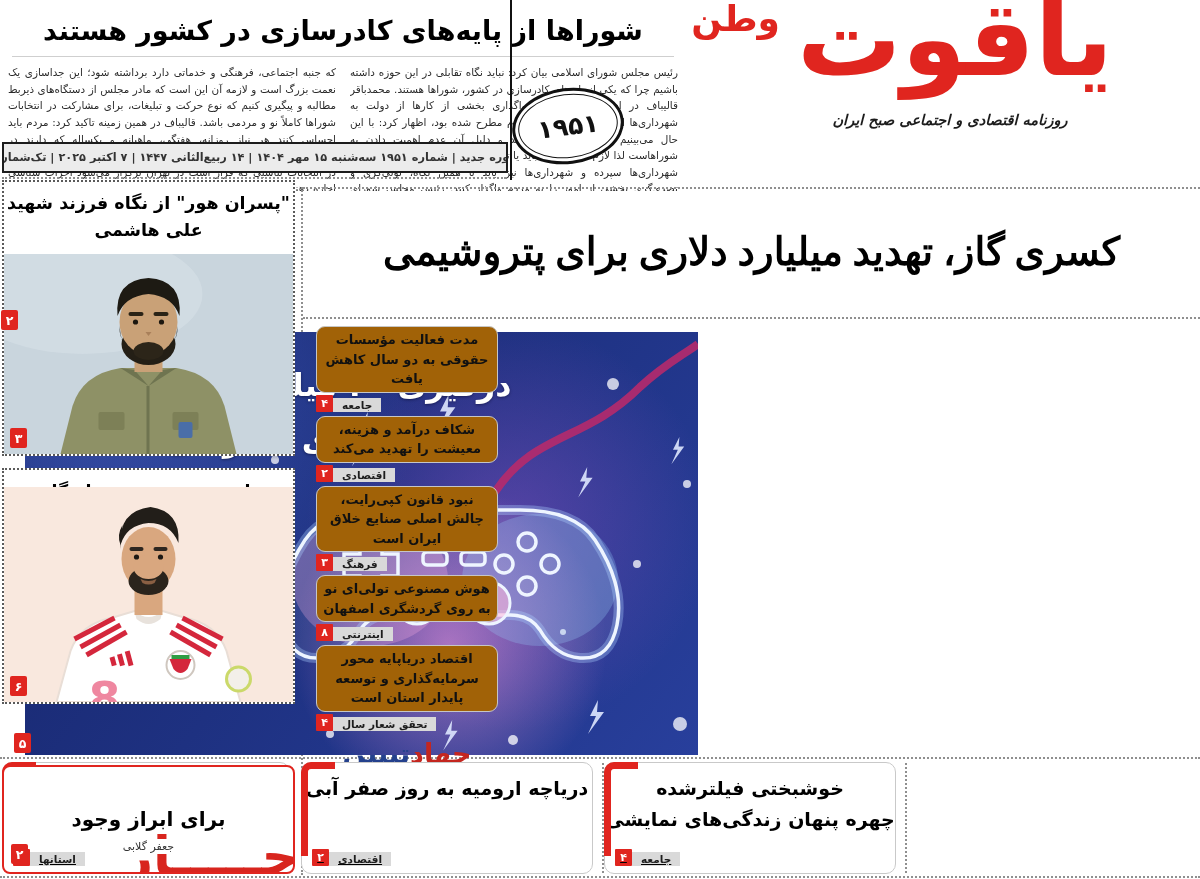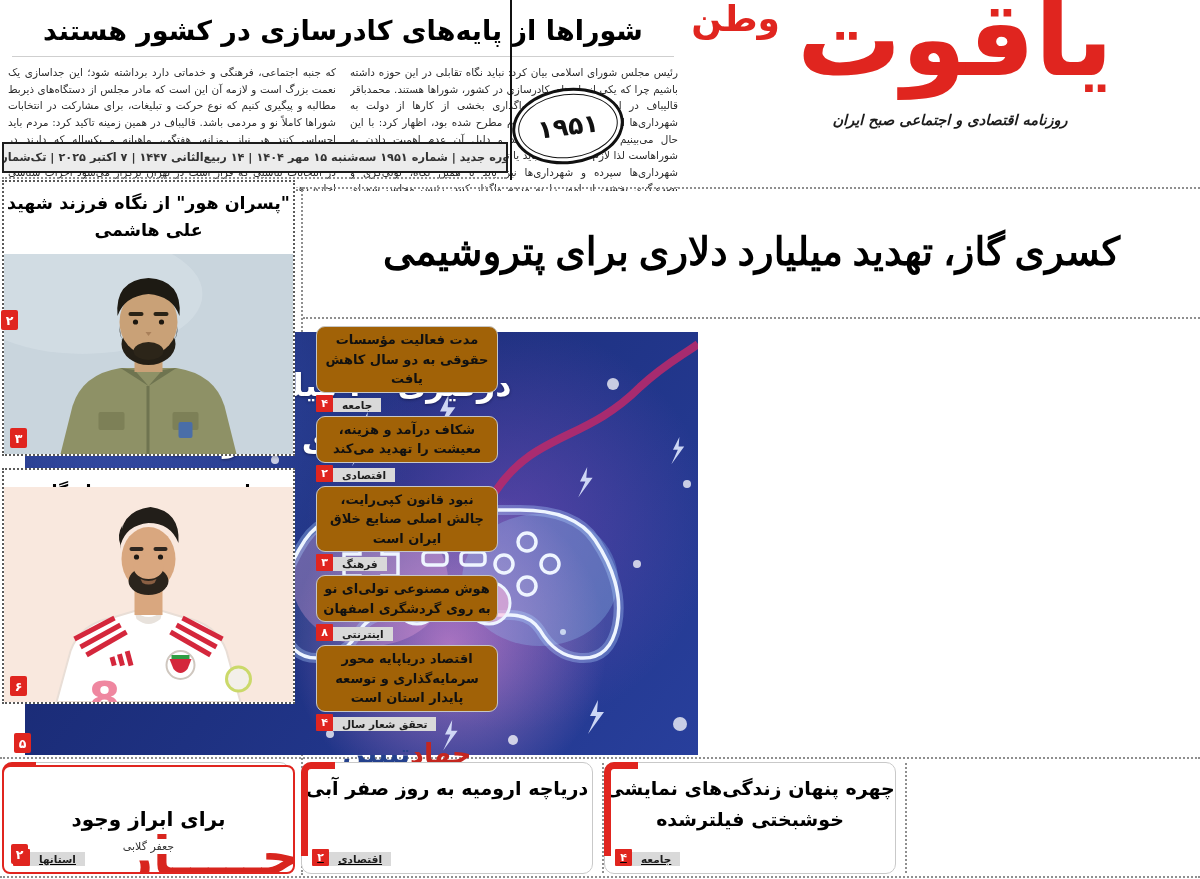--- a/index.html
+++ b/index.html
@@ -342,22 +342,22 @@
     </h3>
     <div class="tag">
       <span class="num">۲</span>
       <span class="lbl">اقتصادی</span>
     </div>
   </div>
 
   <div class="abs bbox" style="right:304px; width:292px;">
     <div class="bracket"></div>
     <h3>
+      <span style="display:block">خوشبختی فیلترشده</span>
       <span style="display:block">چهره پنهان زندگی‌های نمایشی</span>
-      <span style="display:block">خوشبختی فیلترشده</span>
     </h3>
     <div class="tag">
       <span class="num">۴</span>
       <span class="lbl">جامعه</span>
     </div>
   </div>
 
   <div class="abs edbox">
     <div class="edwater">جـــــار</div>
     <div class="edtitle">برای ابراز وجود</div>

